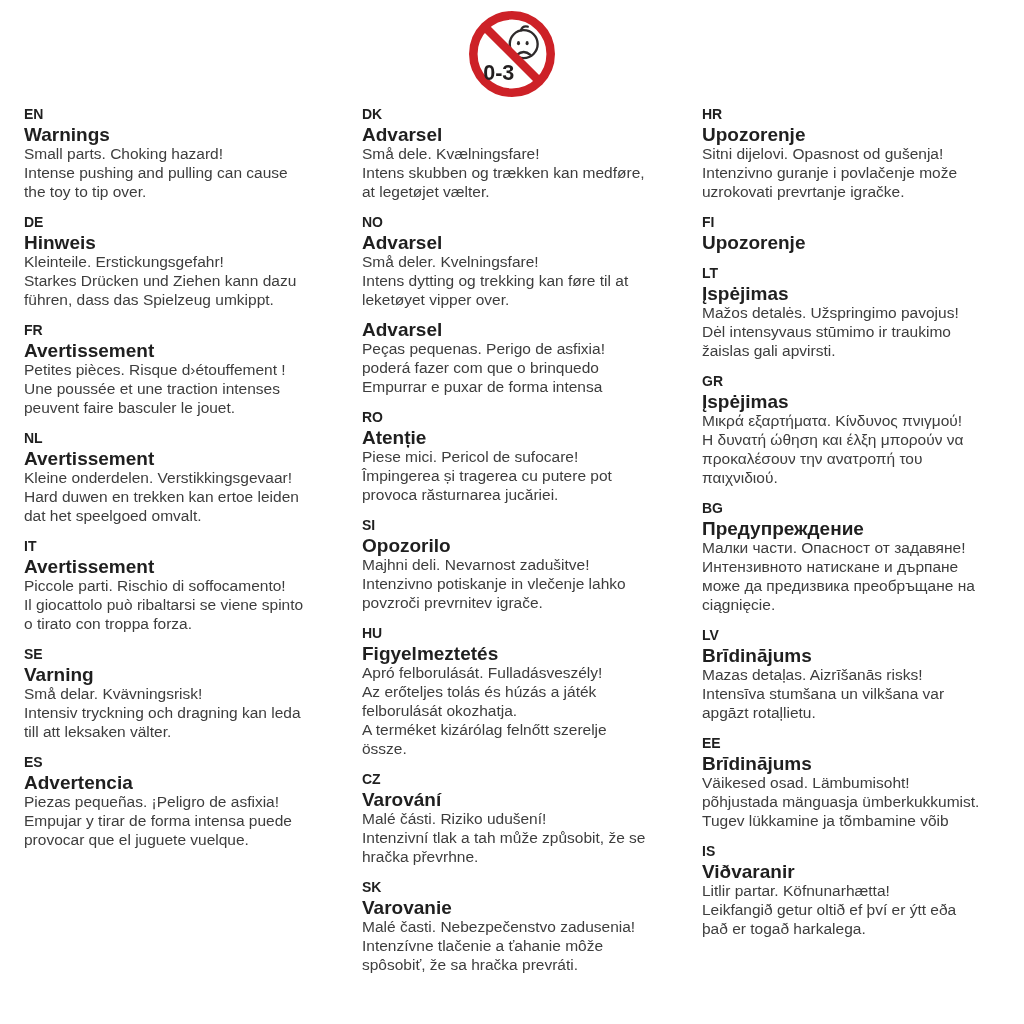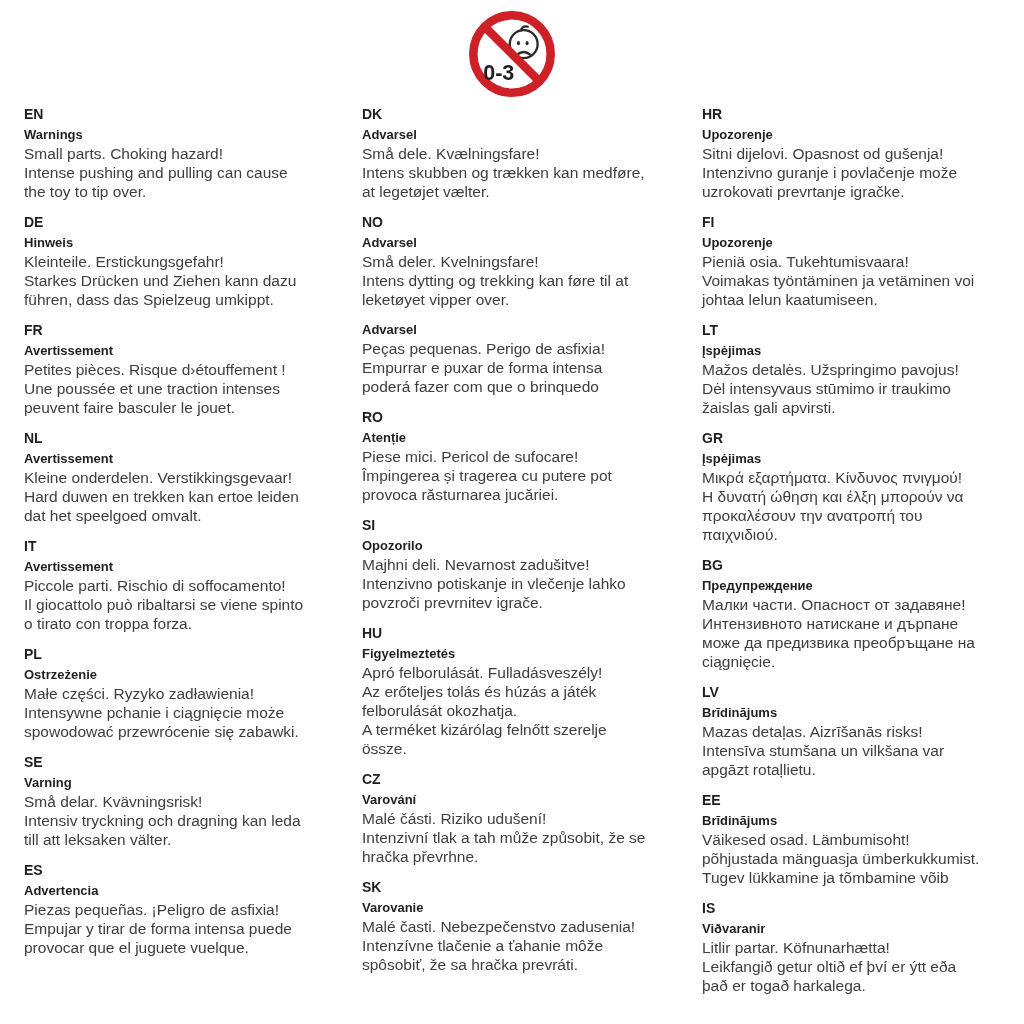--- a/index.html
+++ b/index.html
@@ -36,21 +36,21 @@
   .block {
     margin-bottom: 11px;
   }
   .code {
     font-size: 14px;
     font-weight: bold;
     line-height: 21px;
     color: #1f1f1f;
   }
   .title {
-    font-size: 13px;
+    font-size: 19px;
     font-weight: bold;
     line-height: 19px;
     color: #1f1f1f;
   }
   .line {
     font-size: 15.5px;
     line-height: 19px;
     color: #3d3d3d;
   }
 </style>
@@ -122,29 +122,20 @@
   <article class="block">
     <div class="code">IT</div>
     <div class="title">Avertissement</div>
     <div class="body">
           <div class="line">Piccole parti. Rischio di soffocamento!</div>
           <div class="line">Il giocattolo può ribaltarsi se viene spinto</div>
           <div class="line">o tirato con troppa forza.</div>
         </div>
   </article>
 
-  <article class="block">
-    <div class="code">PL</div>
-    <div class="title">Ostrzeżenie</div>
-    <div class="body">
-          <div class="line">Małe części. Ryzyko zadławienia!</div>
-          <div class="line">Intensywne pchanie i ciągnięcie może</div>
-          <div class="line">spowodować przewrócenie się zabawki.</div>
-        </div>
-  </article>
 
   <article class="block">
     <div class="code">SE</div>
     <div class="title">Varning</div>
     <div class="body">
           <div class="line">Små delar. Kvävningsrisk!</div>
           <div class="line">Intensiv tryckning och dragning kan leda</div>
           <div class="line">till att leksaken välter.</div>
         </div>
   </article>
@@ -177,22 +168,22 @@
           <div class="line">Små deler. Kvelningsfare!</div>
           <div class="line">Intens dytting og trekking kan føre til at</div>
           <div class="line">leketøyet vipper over.</div>
         </div>
   </article>
 
   <article class="block">
     <div class="title">Advarsel</div>
     <div class="body">
           <div class="line">Peças pequenas. Perigo de asfixia!</div>
+          <div class="line">poderá fazer com que o brinquedo</div>
           <div class="line">Empurrar e puxar de forma intensa</div>
-          <div class="line">poderá fazer com que o brinquedo</div>
         </div>
   </article>
 
   <article class="block">
     <div class="code">RO</div>
     <div class="title">Atenție</div>
     <div class="body">
           <div class="line">Piese mici. Pericol de sufocare!</div>
           <div class="line">Împingerea și tragerea cu putere pot</div>
           <div class="line">provoca răsturnarea jucăriei.</div>
@@ -248,25 +239,20 @@
     <div class="body">
           <div class="line">Sitni dijelovi. Opasnost od gušenja!</div>
           <div class="line">Intenzivno guranje i povlačenje može</div>
           <div class="line">uzrokovati prevrtanje igračke.</div>
         </div>
   </article>
 
   <article class="block">
     <div class="code">FI</div>
     <div class="title">Upozorenje</div>
-    <div class="body">
-          <div class="line">Pieniä osia. Tukehtumisvaara!</div>
-          <div class="line">Voimakas työntäminen ja vetäminen voi</div>
-          <div class="line">johtaa lelun kaatumiseen.</div>
-        </div>
   </article>
 
   <article class="block">
     <div class="code">LT</div>
     <div class="title">Įspėjimas</div>
     <div class="body">
           <div class="line">Mažos detalės. Užspringimo pavojus!</div>
           <div class="line">Dėl intensyvaus stūmimo ir traukimo</div>
           <div class="line">žaislas gali apvirsti.</div>
         </div>

